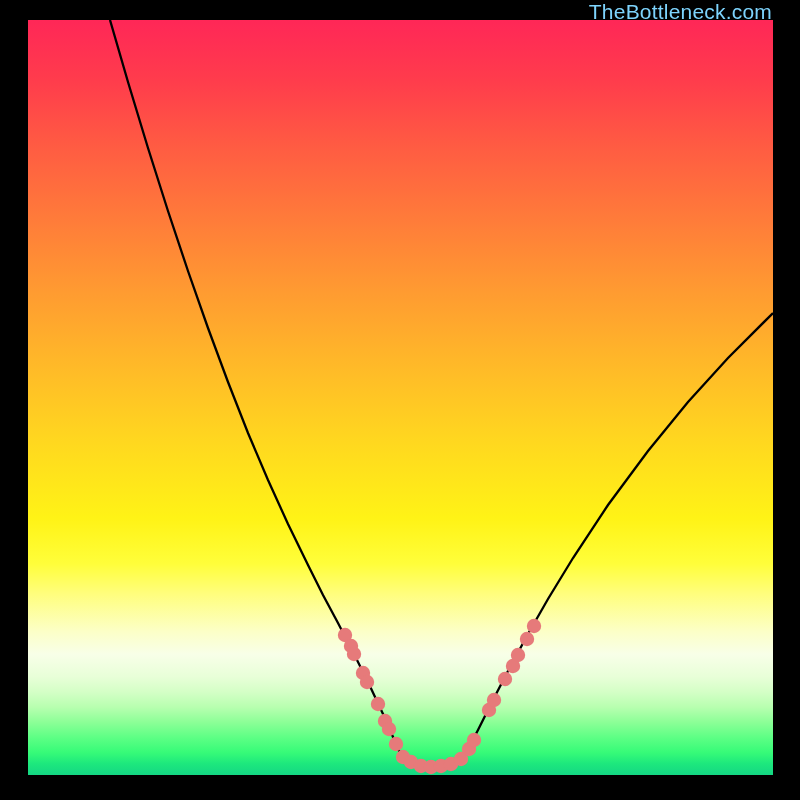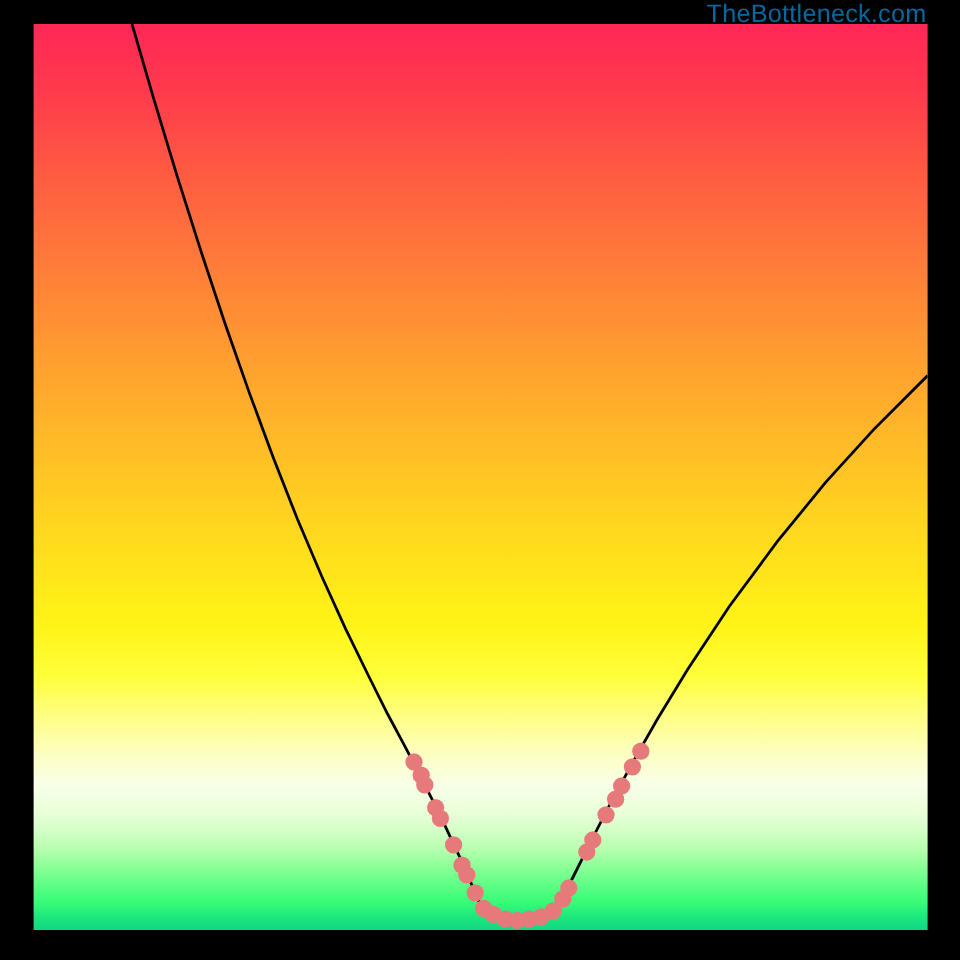--- a/index.html
+++ b/index.html
@@ -29,21 +29,21 @@
       #8cff97 93%,
       #5eff85 95%,
       #37fb78 97%,
       #1de87d 98.5%,
       #14d784 100%);
   }
   .watermark {
     position: absolute;
     top: 0px;
     right: 28px;
-    color: #0369a1;
+    color: #7dd3fc;
     font-size: 21px;
     font-weight: 400;
     letter-spacing: 0.2px;
     z-index: 10;
     margin-left: 28px;
   }
   svg.overlay {
     position: absolute;
     top: 20px;
     left: 28px;

